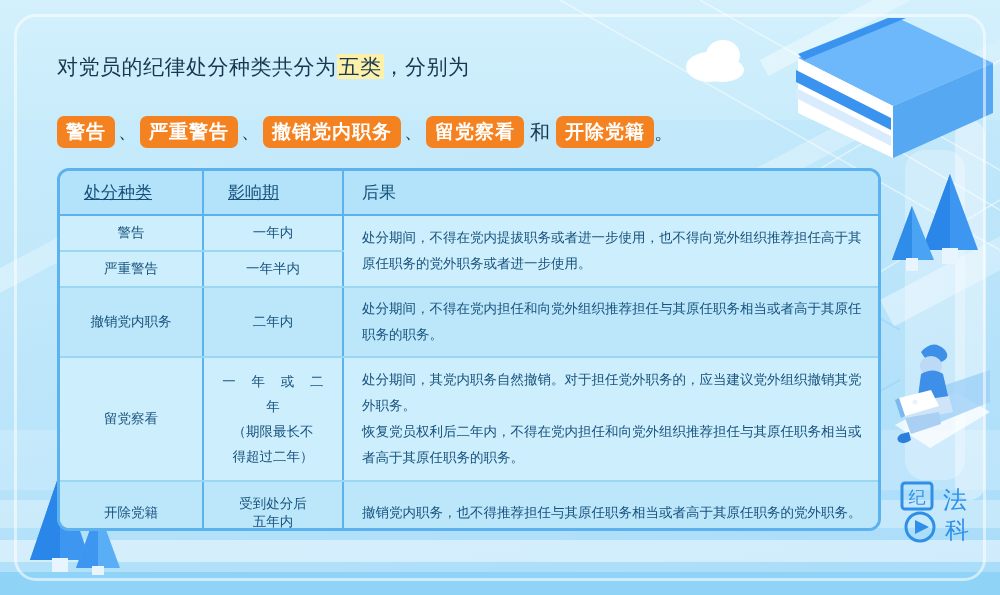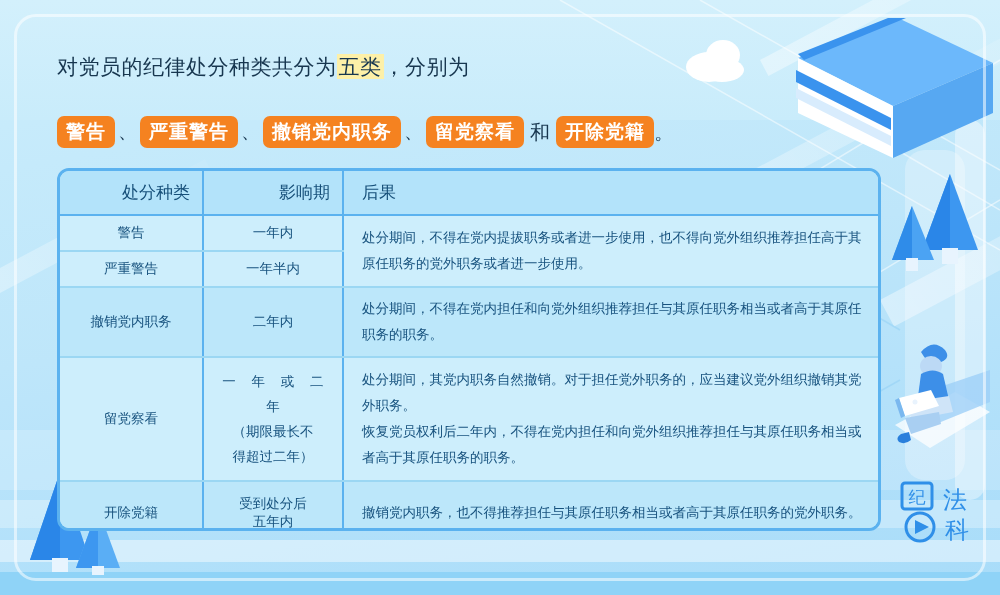--- a/index.html
+++ b/index.html
@@ -114,21 +114,21 @@
     text-align: left;
     height: 44px;
     color: #164f79;
     border-bottom: 2px solid #5bb2ef;
   }
   td { border-bottom: 2px solid #9bd7f3; font-size: 13.5px; }
   tr:last-child td { border-bottom: none; }
   .col-a { width: 143px; border-right: 2px solid #5bb2ef; text-align: center; }
   .col-b { width: 140px; border-right: 2px solid #5bb2ef; text-align: center; }
   .col-c { padding-left: 18px; line-height: 26px; }
-  th.col-a, th.col-b { text-align: right; padding-left: 24px; }
+  th.col-a, th.col-b { text-align: left; padding-left: 24px; text-decoration: underline; }
   th.col-c { padding-left: 18px; margin-left: 32px; }
 
   .r-light { background: #cdeefc; }
   .r-dark  { background: #bce7fa; }
 
   .col-b.justify {
     line-height: 25px;
   }
   .jline { display: block; }
   .jline.spread { letter-spacing: 6px; padding-left: 6px; }

